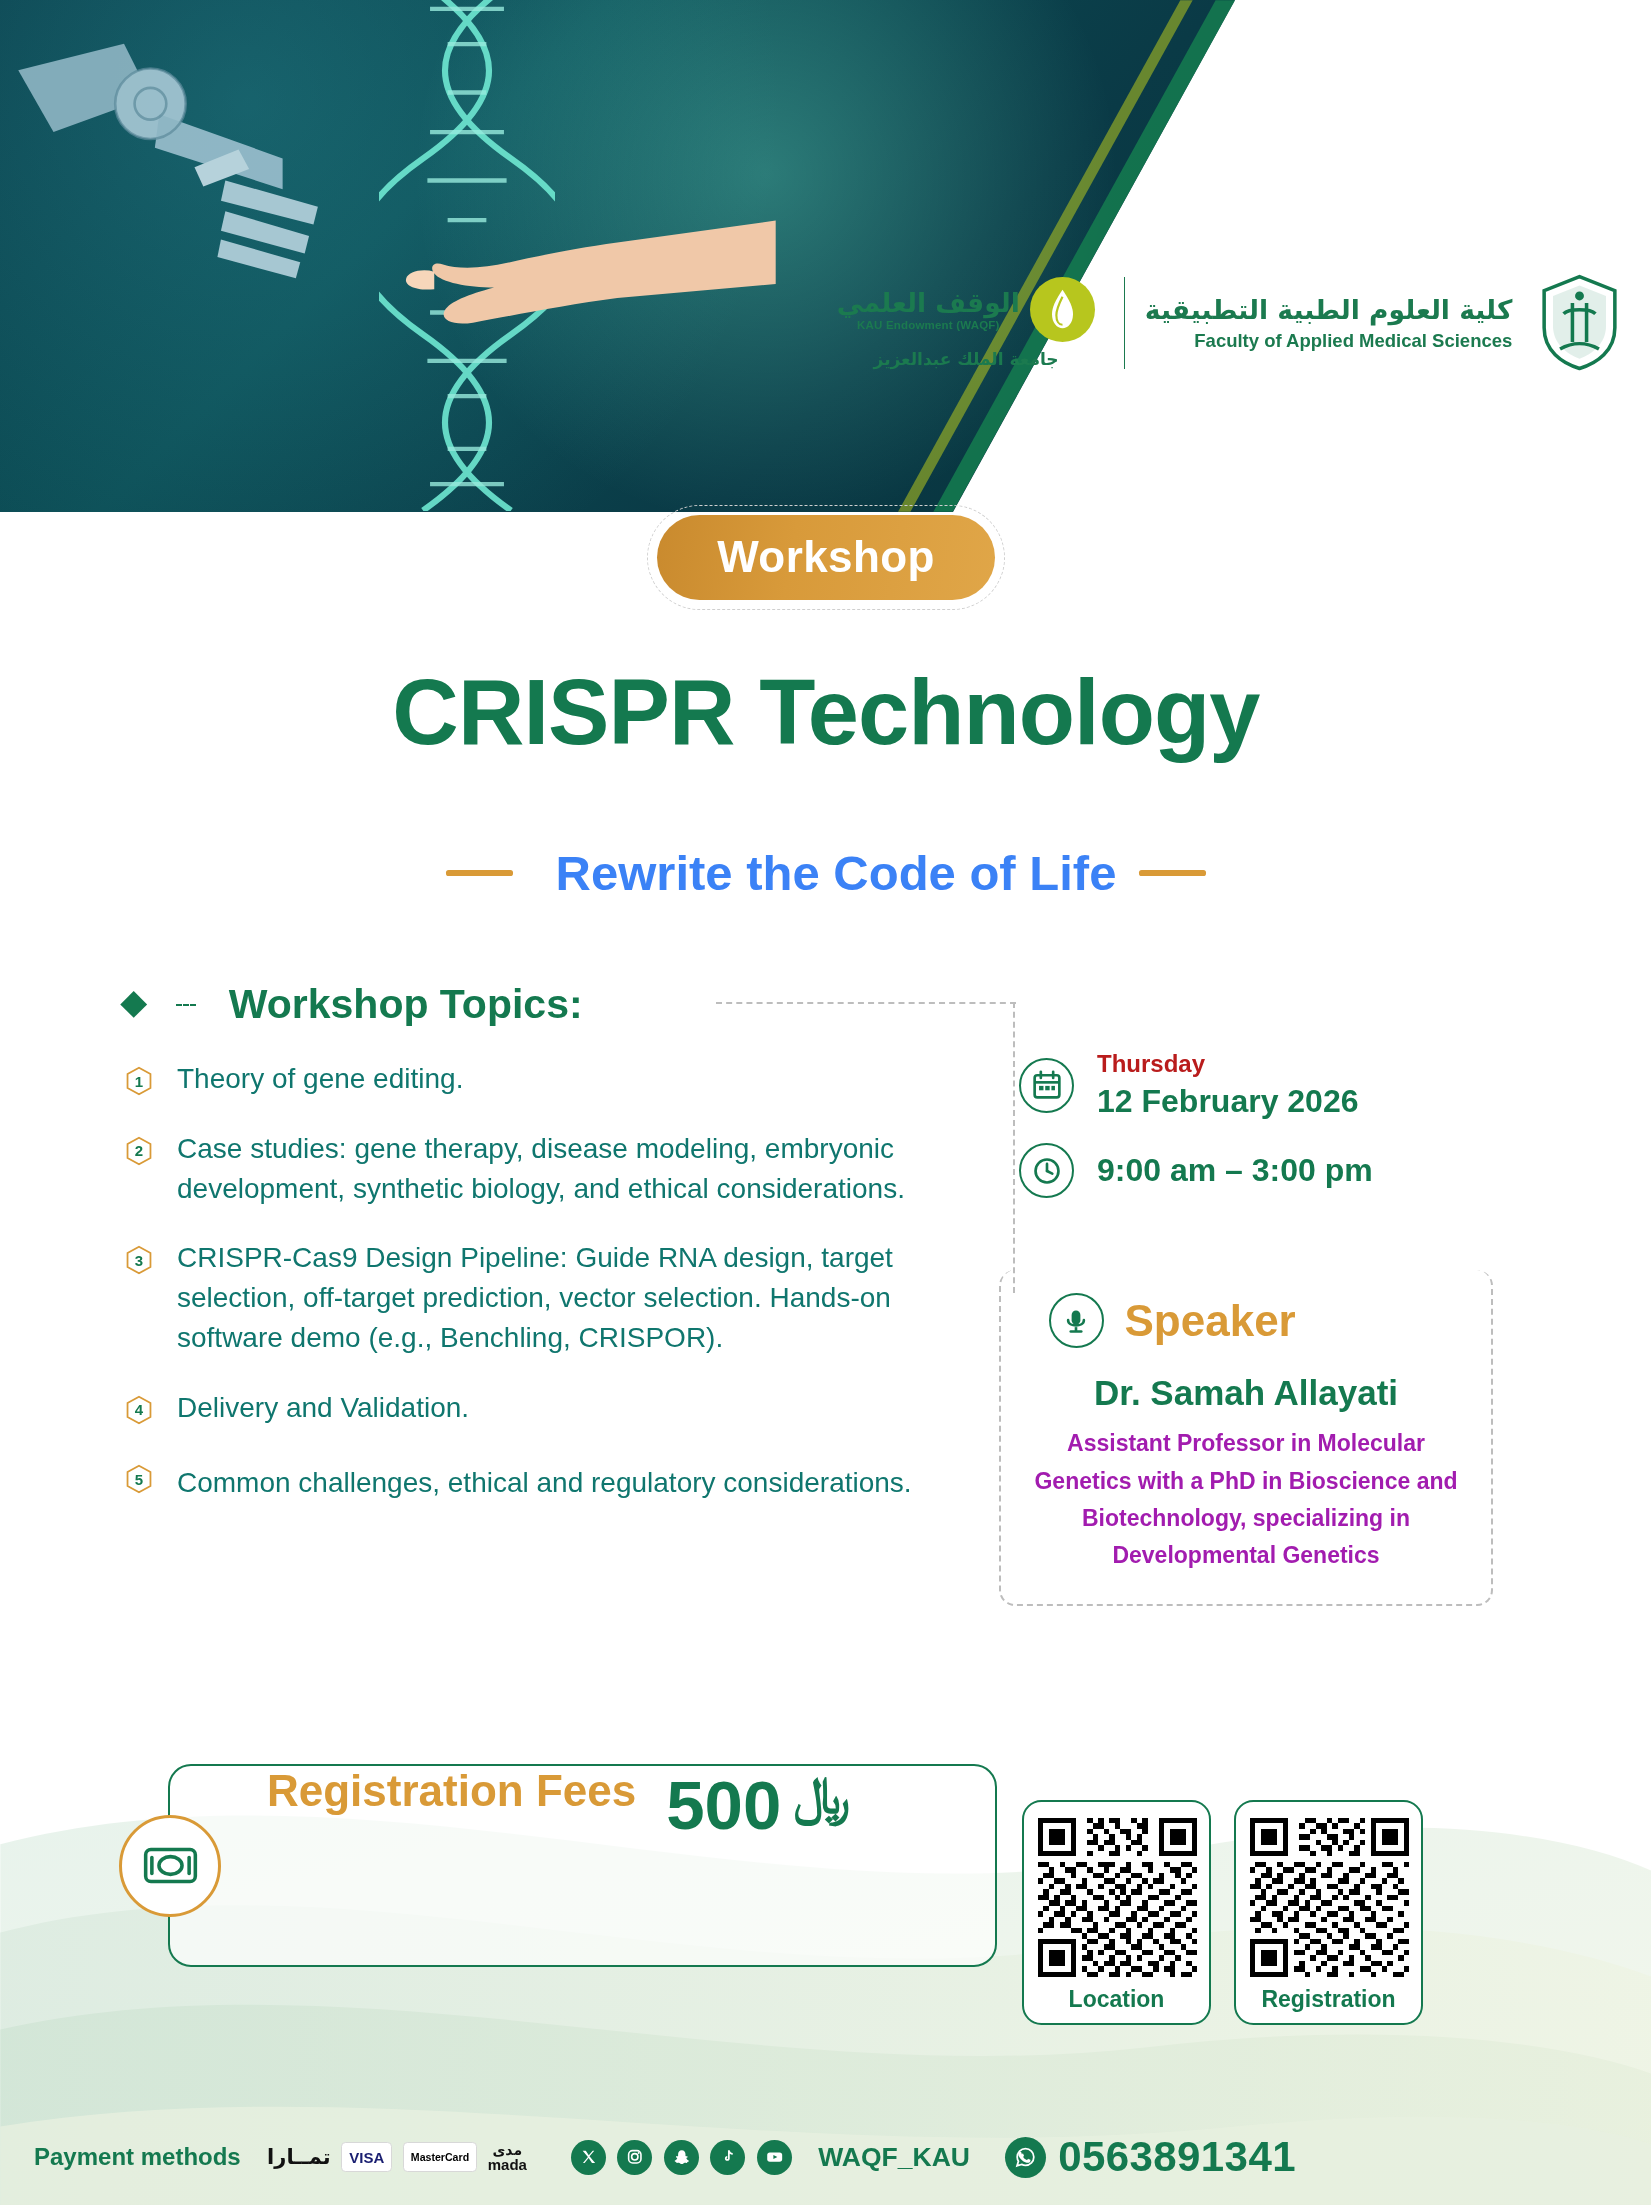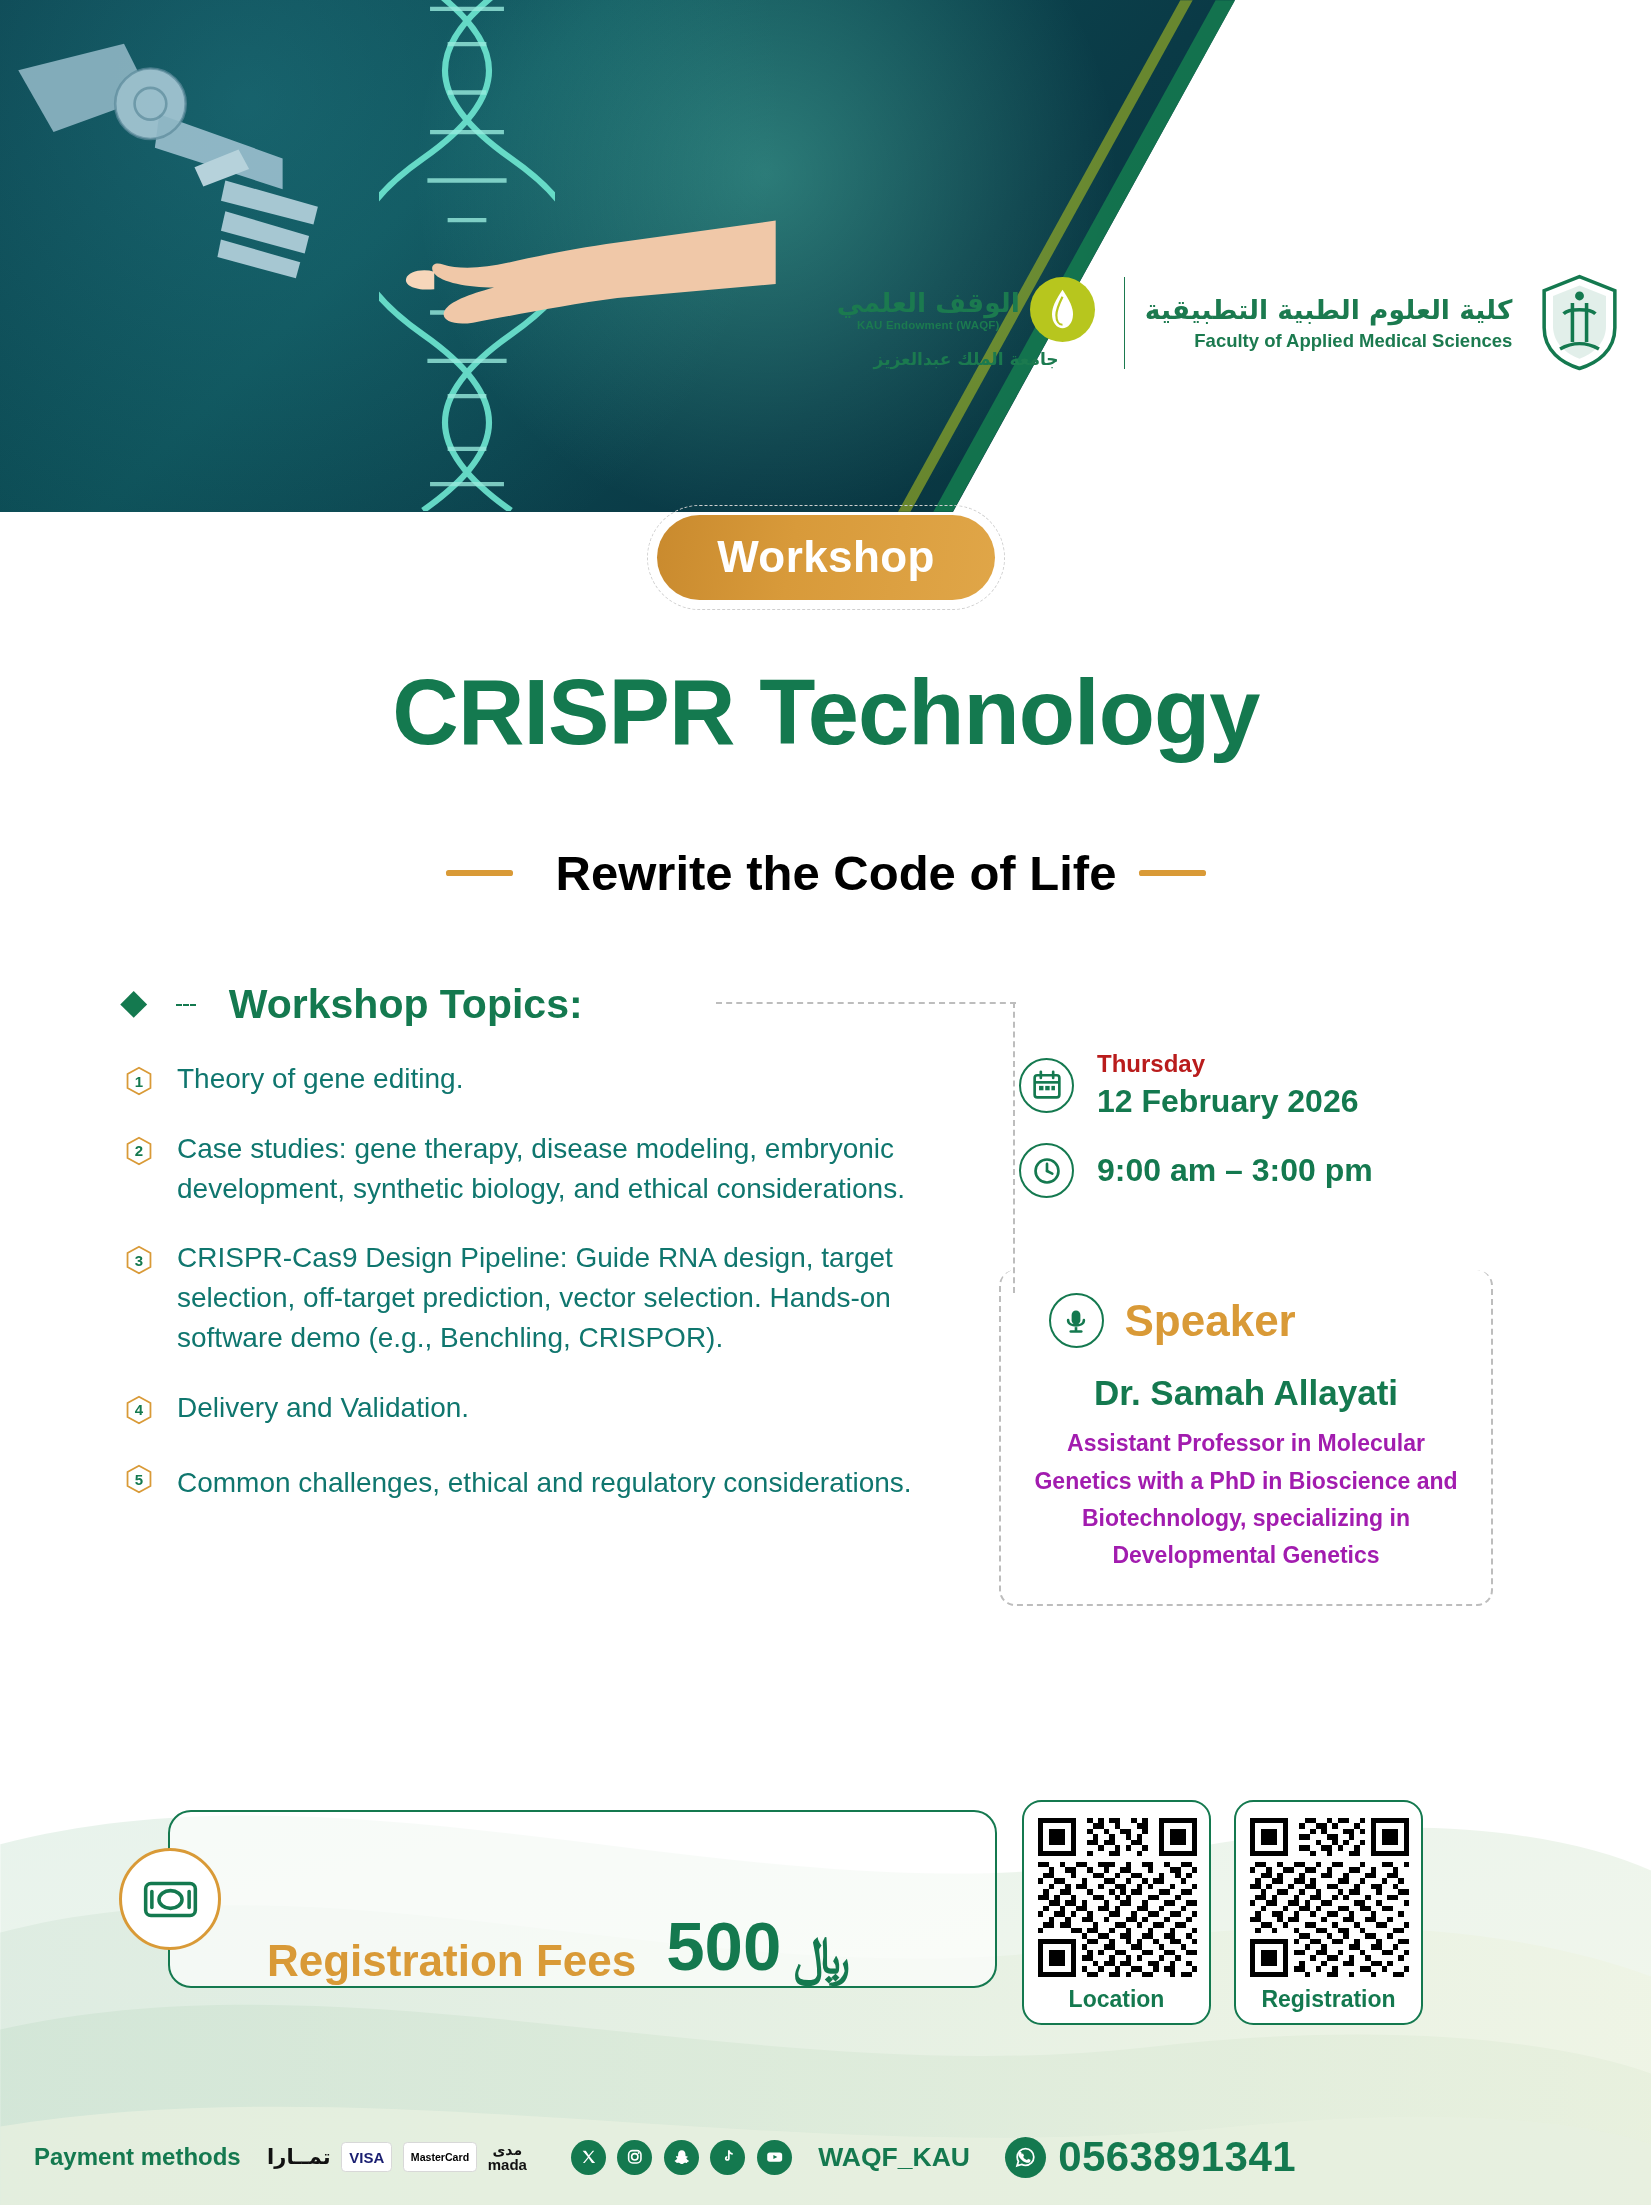--- a/index.html
+++ b/index.html
@@ -182,21 +182,21 @@
     top: 845px;
     width: 100%;
     display: flex;
     align-items: center;
     justify-content: center;
     gap: 23px;
     z-index: 4;
   }
   .sub-line { width: 67px; height: 5.3px; background: #d99a37; border-radius: 2.6px; }
   .subtitle {
-    color: #000000;
+    color: #3b82f6;
     font-size: 49px;
     font-weight: bold;
     margin-left: 20px;
   }
 
   
   .topics-head {
     position: absolute;
     top: 981px;
     left: 124px;
@@ -331,30 +331,30 @@
     color: #a21caf;
     font-size: 23px;
     font-weight: bold;
     line-height: 1.62;
     margin-top: 12.4px;
   }
 
   
   .fees-box {
     position: absolute;
-    top: 1810px;
+    top: 1764px;
     left: 168px;
     width: 829px;
-    height: 178px;
+    height: 203px;
     border: 2.6px solid #14794f;
     border-radius: 23px;
     z-index: 4;
     background: rgba(255,255,255,0.65);
     display: flex;
-    align-items: flex-end;
+    align-items: flex-start;
   }
   .fees-icon {
     position: absolute;
     left: -51px;
     top: 50%;
     transform: translateY(-50%);
     width: 102px; height: 102px;
     border-radius: 50%;
     background: #ffffff;
     border: 3.5px solid #d99a37;

